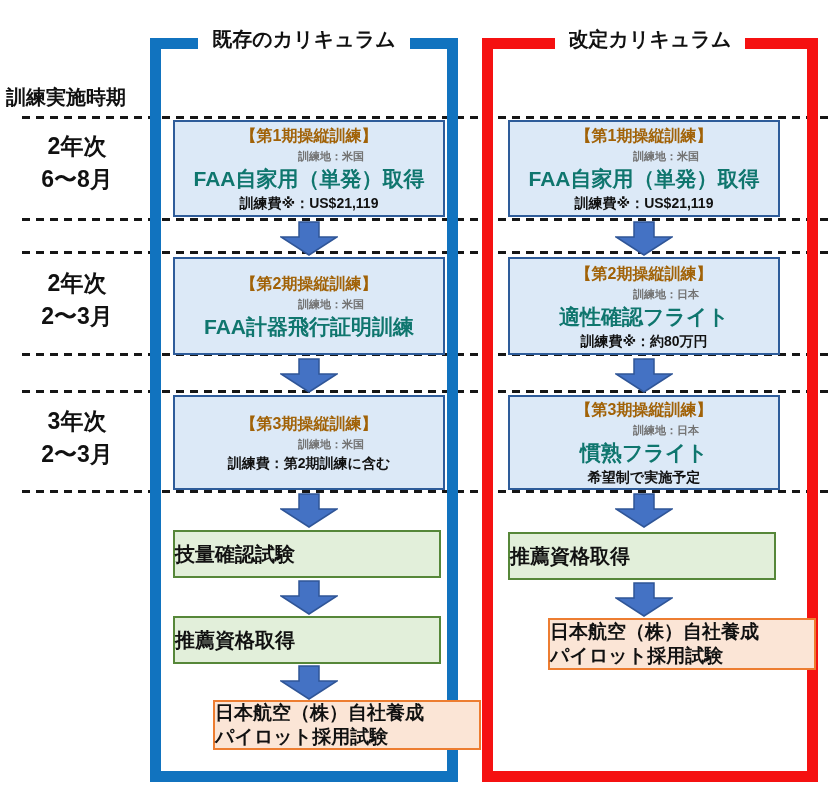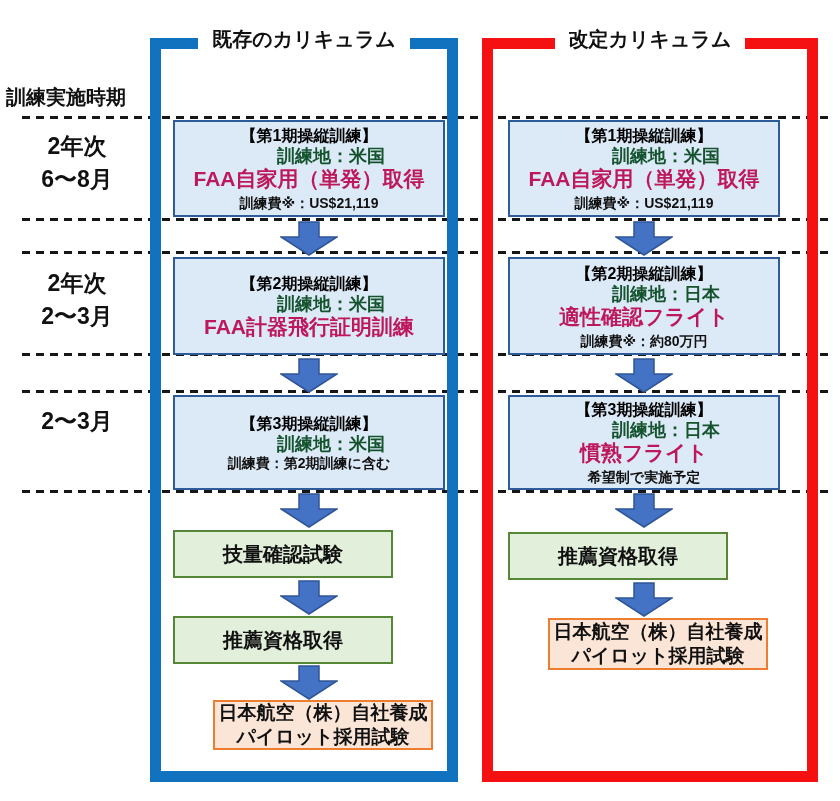--- a/index.html
+++ b/index.html
@@ -23,28 +23,28 @@
   .col-title.red{left:482px;width:336px;}
   
   .axis-label{position:absolute;left:6px;top:84px;width:144px;font-size:20px;z-index:3;}
   .period{position:absolute;left:8px;width:138px;text-align:center;font-size:23px;line-height:33px;z-index:3;}
   
   .stage{
     position:absolute;width:272px;z-index:3;box-sizing:border-box;
     background:#DCE9F7;border:2px solid #2E5C9A;
     display:flex;flex-direction:column;align-items:center;justify-content:center;text-align:center;
   }
-  .stage .phase{font-size:16px;line-height:23px;color:#000000;}
-  .stage .loc{font-size:18px;line-height:18px;color:#14532d;margin-left:44px;}
-  .stage .name{font-size:21px;line-height:28px;color:#be185d;}
+  .stage .phase{font-size:16px;line-height:23px;color:#a16207;}
+  .stage .loc{font-size:11px;line-height:18px;color:#737373;margin-left:44px;}
+  .stage .name{font-size:21px;line-height:28px;color:#0f766e;}
   .stage .cost{font-size:14px;line-height:20px;color:#111;}
   
   .step{
-    position:absolute;width:220px;z-index:3;box-sizing:border-box;
-    display:flex;flex-direction:column;align-items:center;justify-content:center;
+    position:absolute;width:268px;z-index:3;box-sizing:border-box;
+    display:flex;flex-direction:column;align-items:flex-start;justify-content:center;
     text-align:center;font-size:20px;line-height:24px;
   }
   .step.green{background:#E2EFDA;border:2px solid #568739;}
   .step.orange{background:#FBE5D6;border:2px solid #ED7D31;font-size:19px;margin-left:40px;}
   
   .arrow{position:absolute;z-index:3;}
 </style>
 </head>
 <body>
 
@@ -65,20 +65,21 @@
   <div class="axis-label">訓練実施時期</div>
   <div class="period" style="top:130px">
     <div>2年次</div>
     <div>6〜8月</div>
   </div>
   <div class="period" style="top:267px">
     <div>2年次</div>
     <div>2〜3月</div>
   </div>
   <div class="period" style="top:405px">
+    <div>3年次</div>
     <div>2〜3月</div>
   </div>
 
   <div class="stage" style="left:173px;top:120px;height:97px">
     <div class="phase">【第1期操縦訓練】</div>
     <div class="loc">訓練地：米国</div>
     <div class="name">FAA自家用（単発）取得</div>
     <div class="cost">訓練費※：US$21,119</div>
   </div>
   <div class="stage" style="left:173px;top:257px;height:98px">

